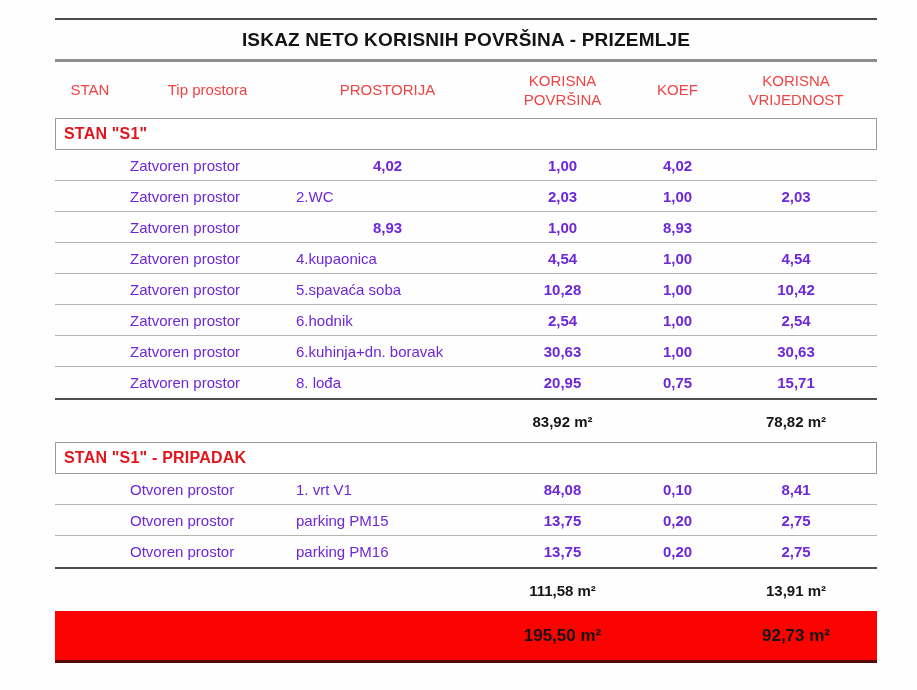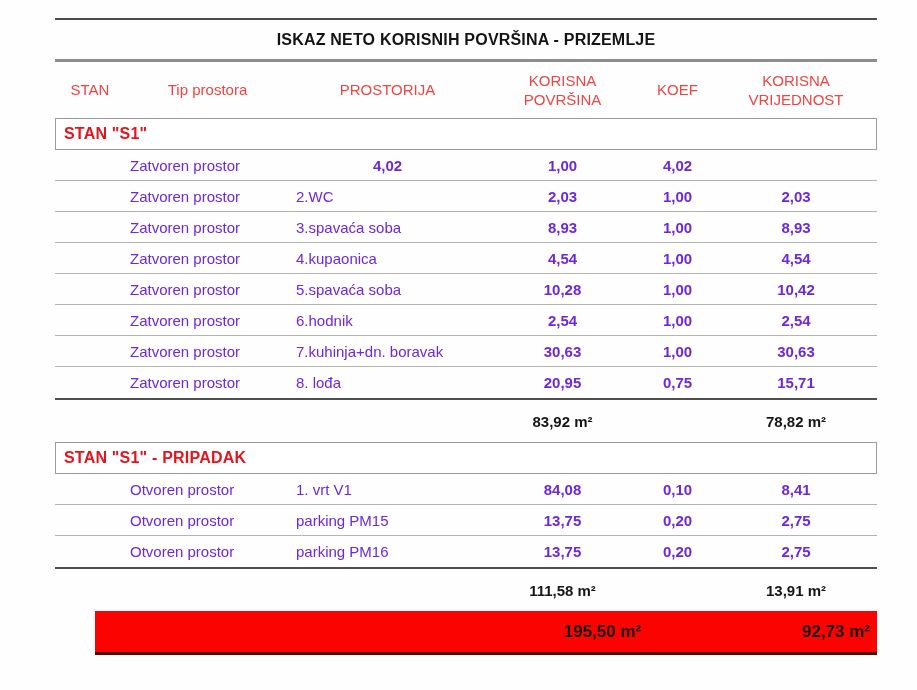--- a/index.html
+++ b/index.html
@@ -12,21 +12,21 @@
   }
   .page { position: relative; width: 917px; height: 690px; background: #fefefe; }
   .sheet { position: absolute; left: 55px; top: 18px; width: 822px; }
 
   .rule-top    { border-top: 2px solid #4b4b4b; }
   .rule-title  { border-top: 3px solid #8d8d8d; }
   .rule-dark   { border-top: 2px solid #4f4f4f; }
 
   .title-row {
     height: 39px; display: flex; align-items: center; justify-content: center;
-    font-size: 16px; font-weight: bold; color: #141414; letter-spacing: 0.2px; text-align: right;
+    font-size: 19px; font-weight: bold; color: #141414; letter-spacing: 0.2px; text-align: right;
   }
 
   .grid-cols {
     display: grid;
     grid-template-columns: 70px 165px 195px 155px 75px 162px;
   }
 
   .header-row {
     height: 56px; align-items: center;
     font-size: 15px; color: #ef4444; line-height: 1.3;
@@ -51,24 +51,24 @@
   .cell-tip  { padding-left: 5px; }
   .cell-pros { padding-left: 6px; }
   .num { text-align: center; font-weight: bold; }
 
   .subtotal-row {
     height: 42px; align-items: center;
     font-size: 15px; font-weight: bold; color: #161616;
   }
 
   .total-band {
-    height: 44px; align-items: center;
+    height: 52px; align-items: center;
     background: #fb0300;
     border-bottom: 3px solid #550800;
-    font-size: 17px; font-weight: bold; color: #161616; margin-left: 40px;
+    font-size: 17px; font-weight: bold; color: #161616;
   }
 </style>
 </head>
 <body>
 
 <div class="page">
   <div class="sheet">
 
     <div class="rule-top"></div>
 
@@ -102,21 +102,20 @@
       <div></div>
       <div class="cell-tip">Zatvoren prostor</div>
       <div class="cell-pros">2.WC</div>
       <div class="num">2,03</div>
       <div class="num">1,00</div>
       <div class="num">2,03</div>
     </div>
     <div class="data-row grid-cols">
       <div></div>
       <div class="cell-tip">Zatvoren prostor</div>
-      <div class="cell-pros">3.spavaća soba</div>
       <div class="num">8,93</div>
       <div class="num">1,00</div>
       <div class="num">8,93</div>
     </div>
     <div class="data-row grid-cols">
       <div></div>
       <div class="cell-tip">Zatvoren prostor</div>
       <div class="cell-pros">4.kupaonica</div>
       <div class="num">4,54</div>
       <div class="num">1,00</div>
@@ -134,21 +133,21 @@
       <div></div>
       <div class="cell-tip">Zatvoren prostor</div>
       <div class="cell-pros">6.hodnik</div>
       <div class="num">2,54</div>
       <div class="num">1,00</div>
       <div class="num">2,54</div>
     </div>
     <div class="data-row grid-cols">
       <div></div>
       <div class="cell-tip">Zatvoren prostor</div>
-      <div class="cell-pros">7.kuhinja+dn. boravak</div>
+      <div class="cell-pros">6.kuhinja+dn. boravak</div>
       <div class="num">30,63</div>
       <div class="num">1,00</div>
       <div class="num">30,63</div>
     </div>
     <div class="data-row grid-cols last">
       <div></div>
       <div class="cell-tip">Zatvoren prostor</div>
       <div class="cell-pros">8. lođa</div>
       <div class="num">20,95</div>
       <div class="num">0,75</div>

